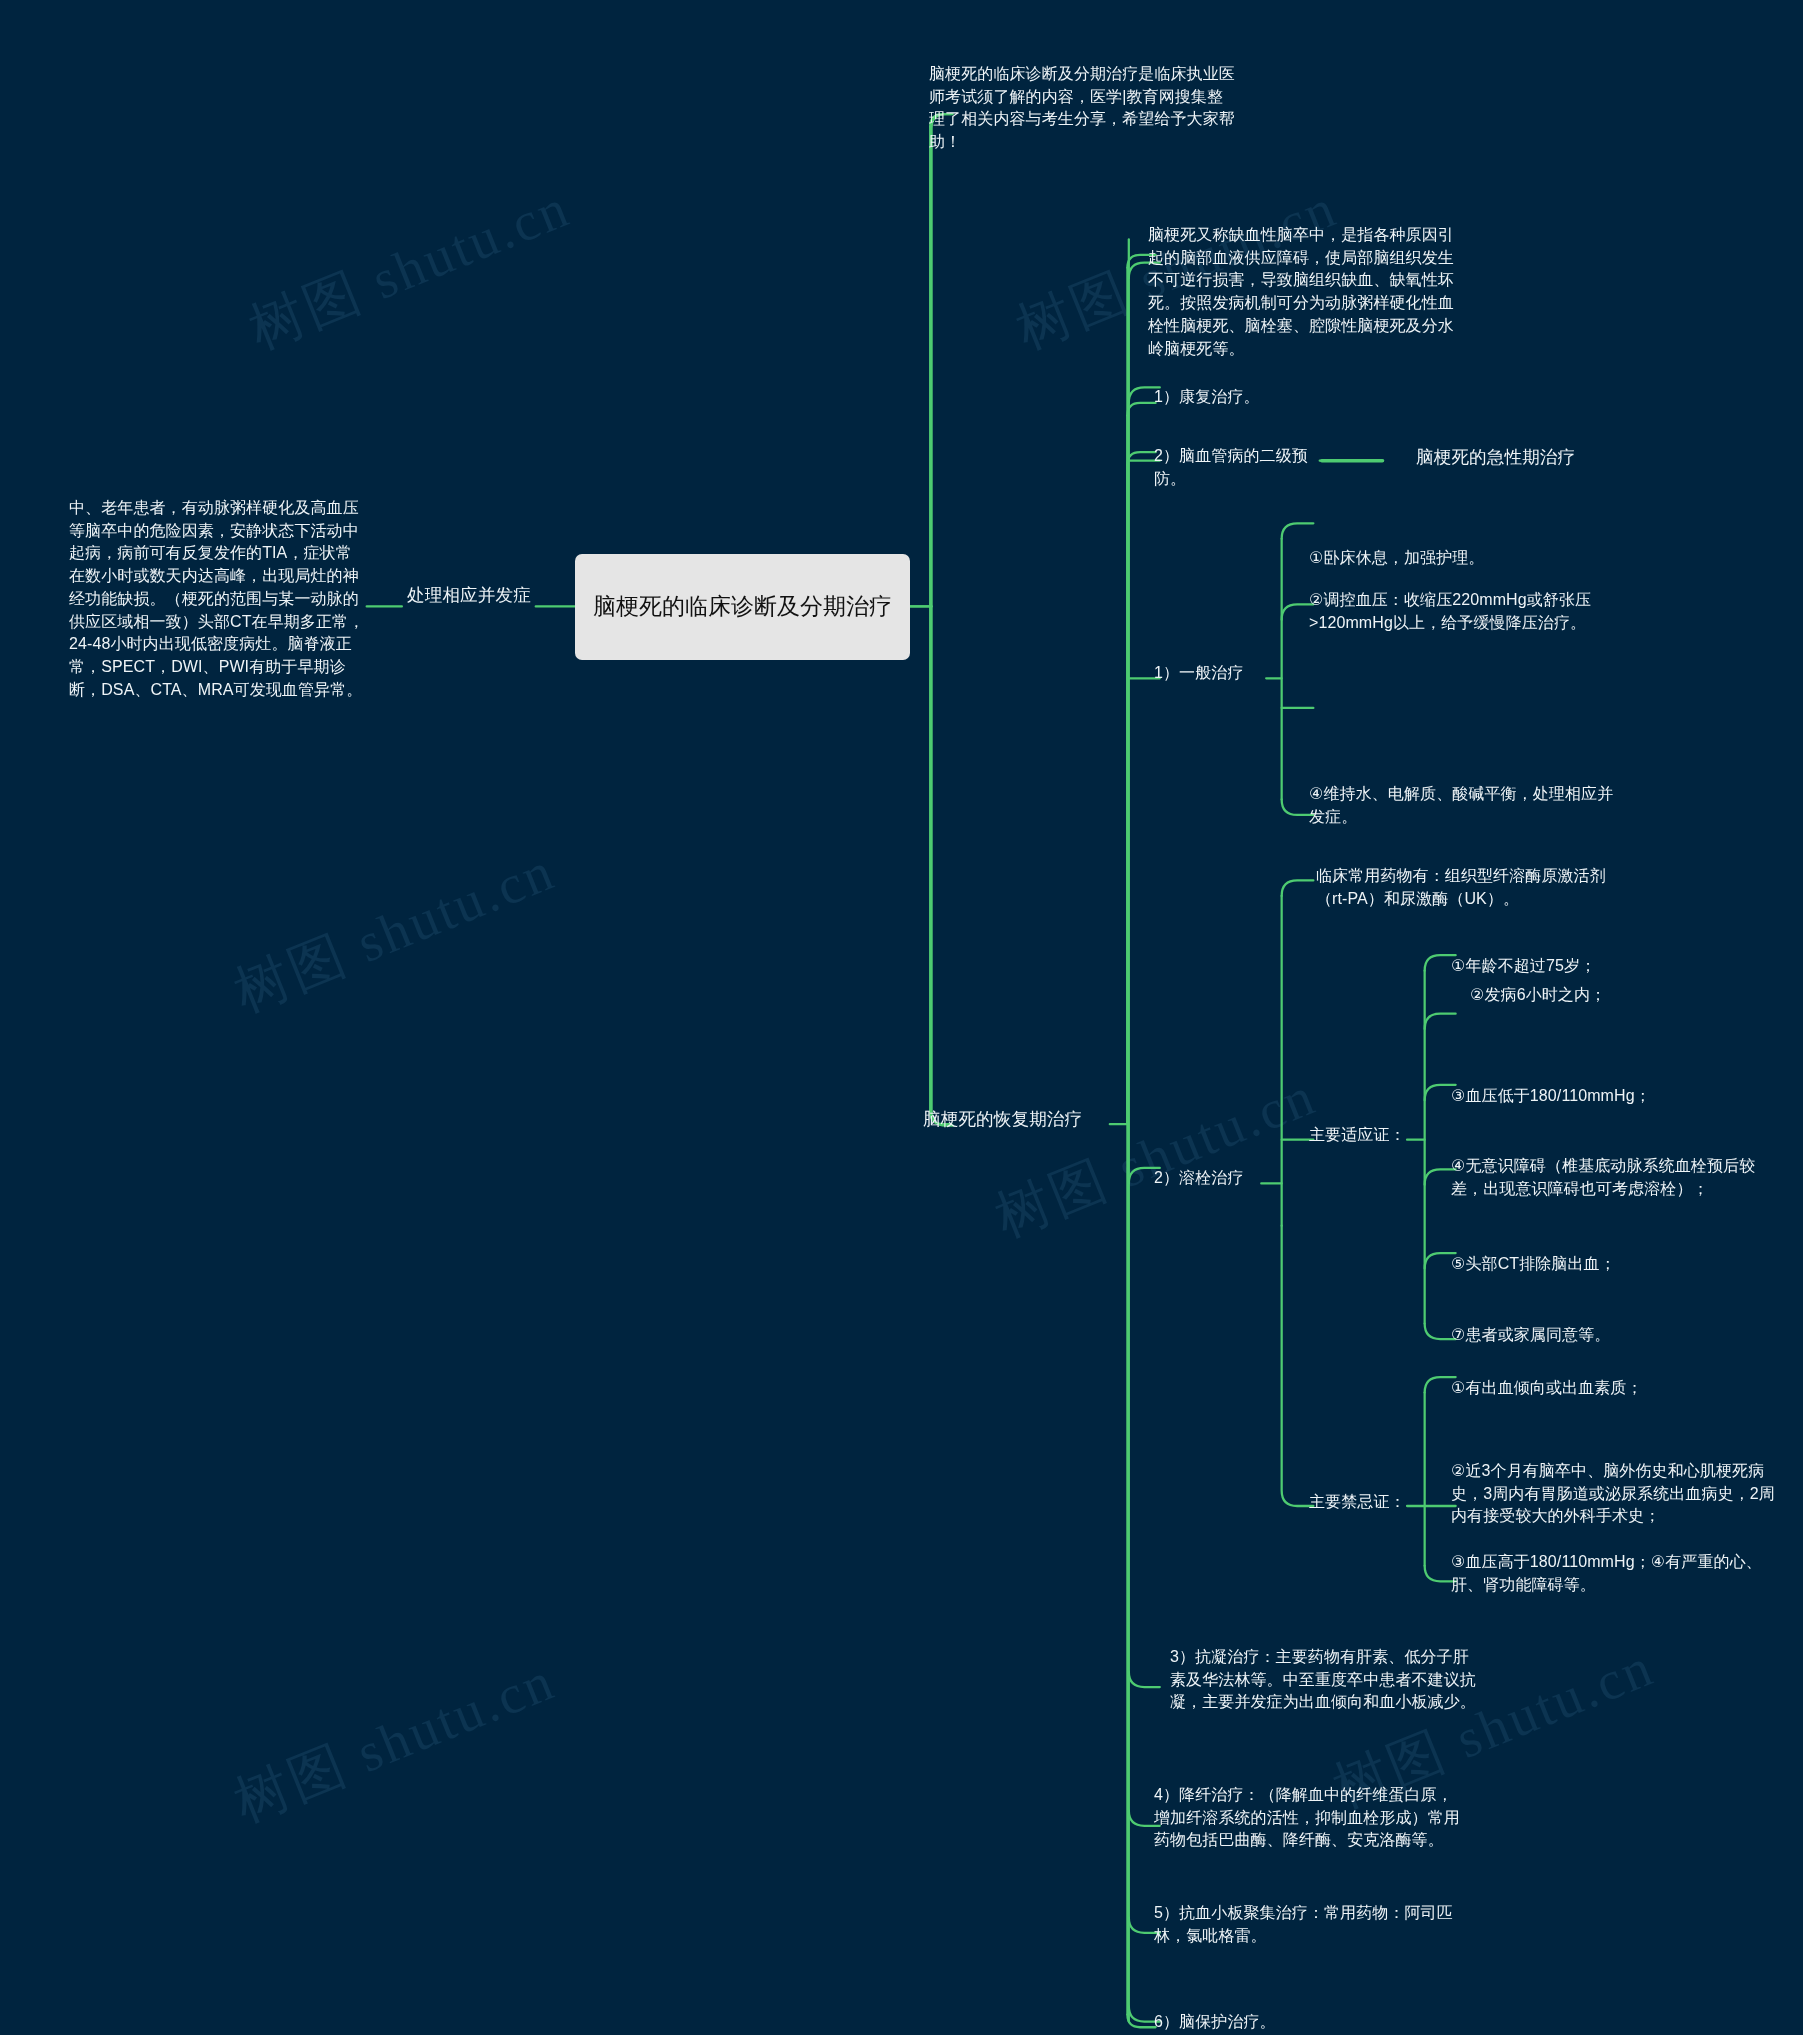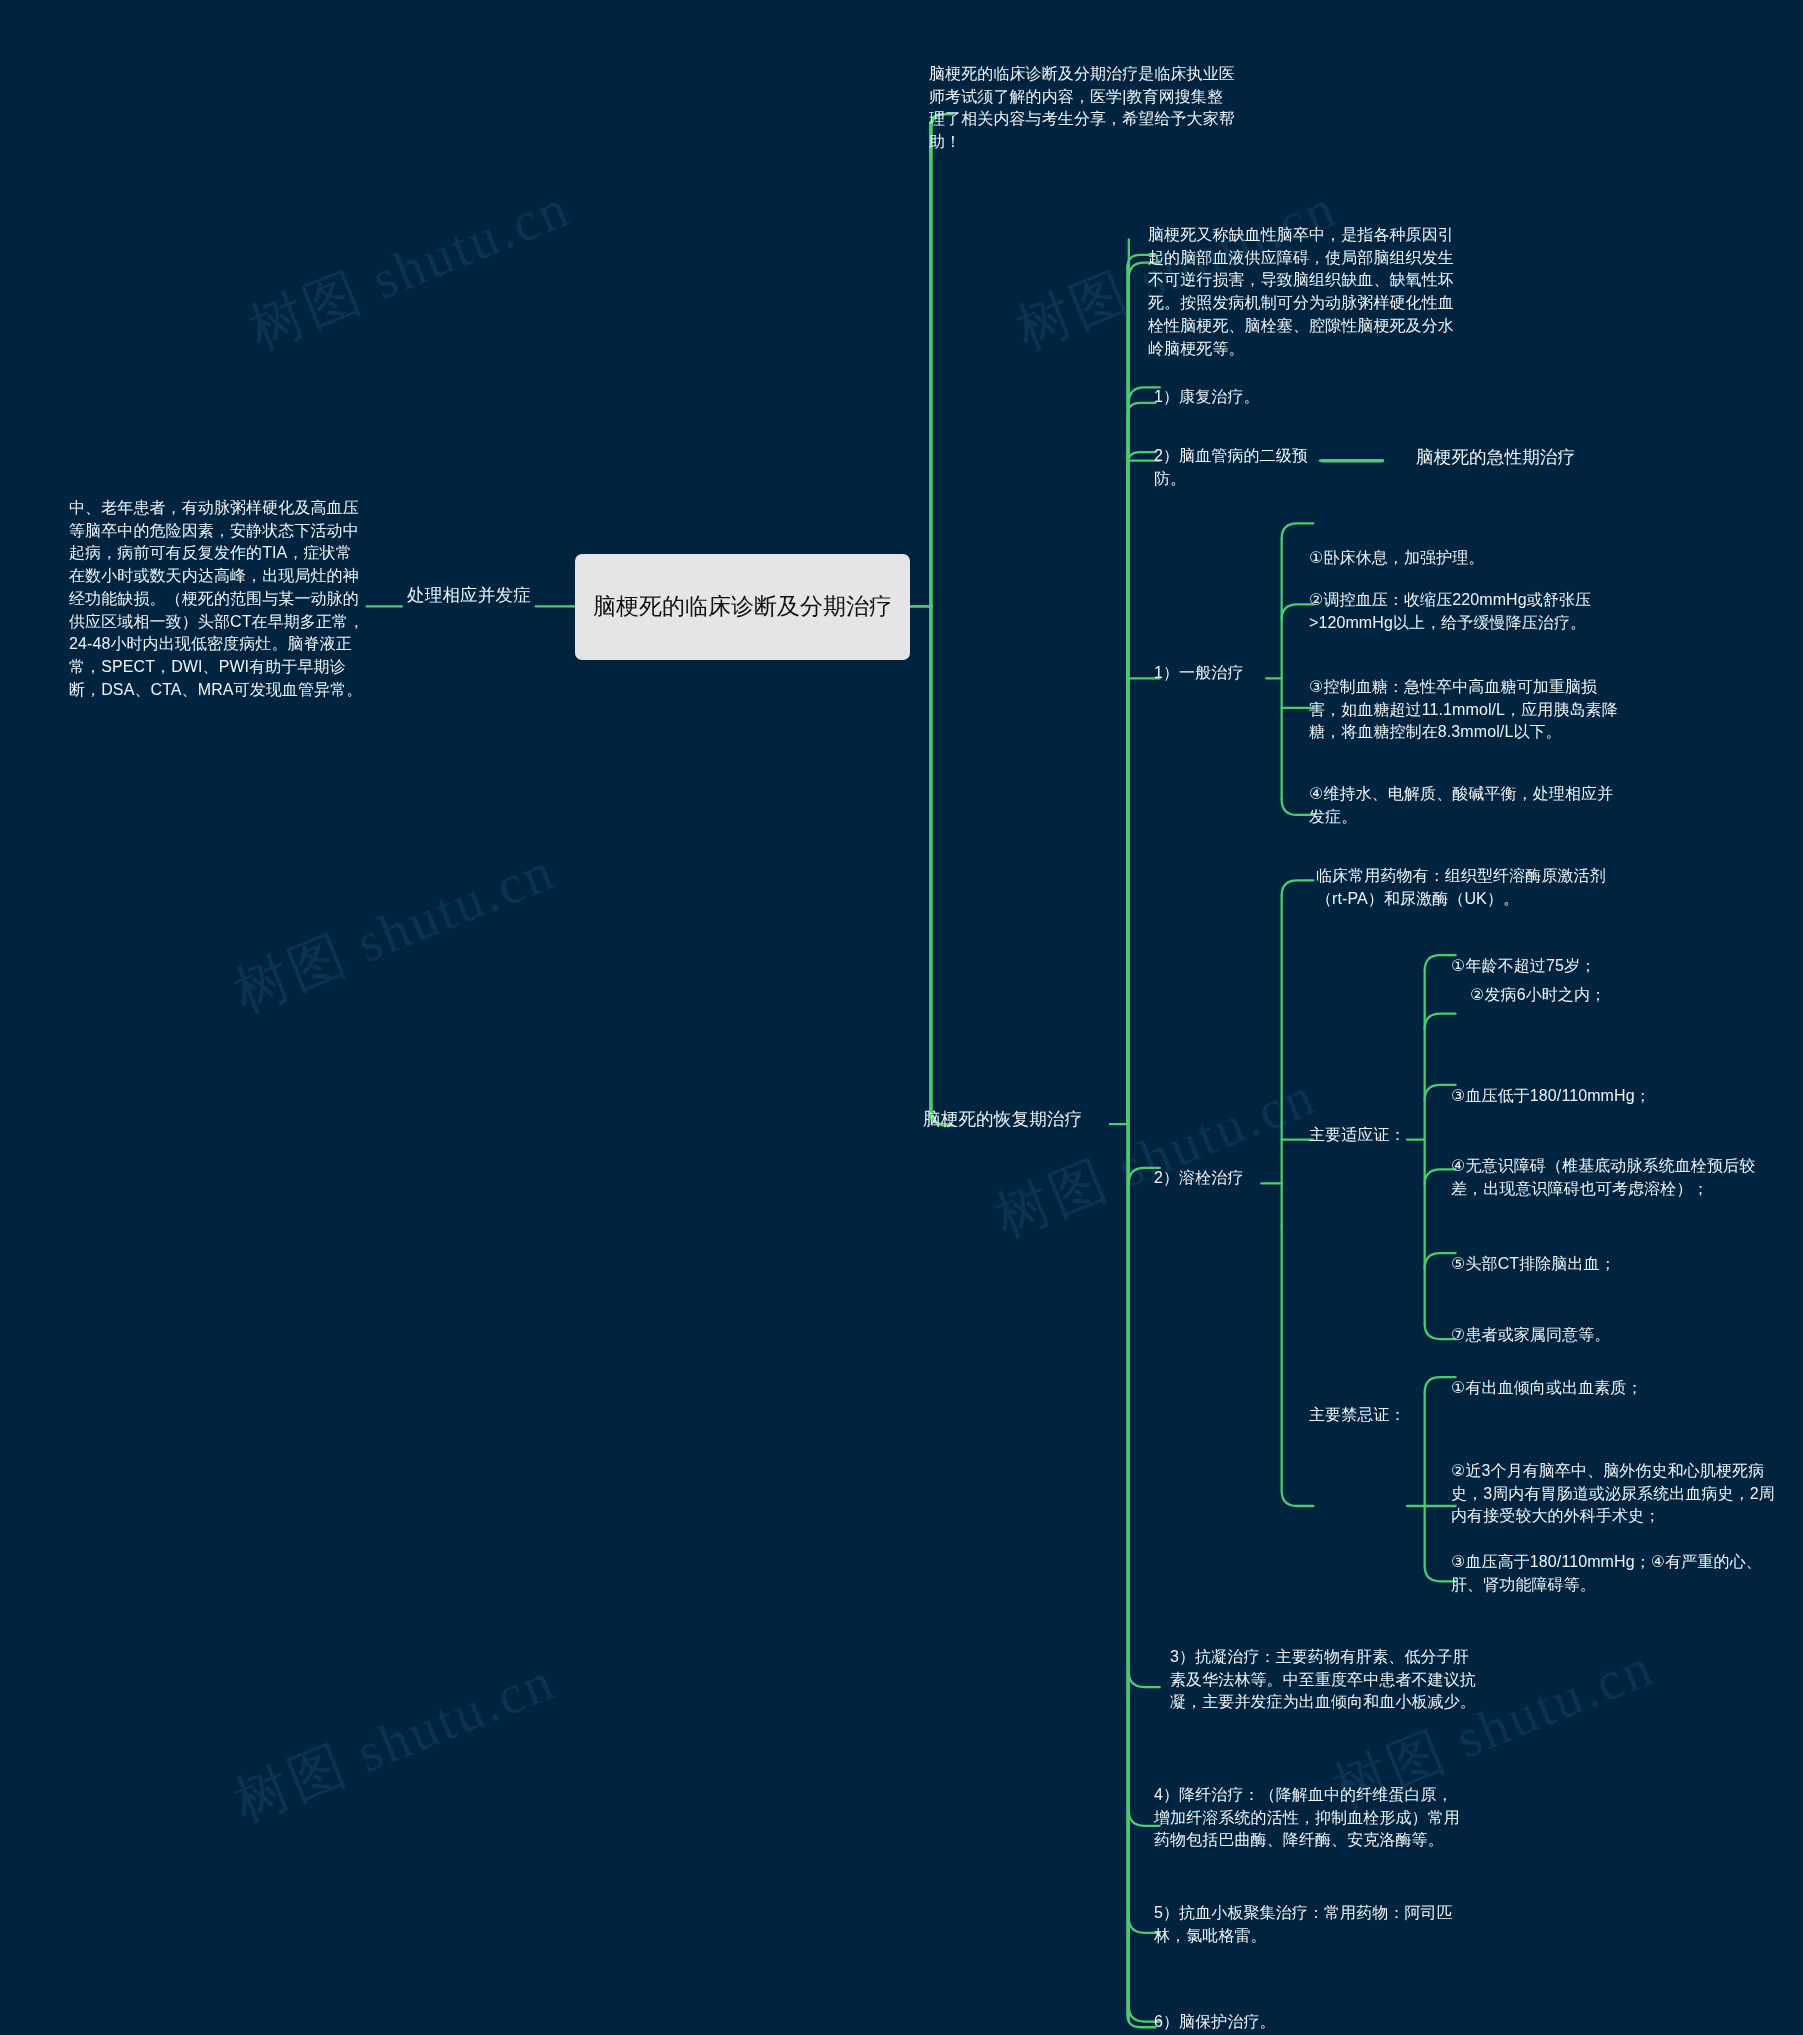--- a/index.html
+++ b/index.html
@@ -170,27 +170,26 @@
   <div class="node" style="left:1154px;top:386px;width:296px;">1）康复治疗。</div>
   <div class="node" style="left:1154px;top:445px;width:169px;">2）脑血管病的二级预防。</div>
 
   <div class="node branch-label" style="left:1416px;top:445px;width:211px;">脑梗死的急性期治疗</div>
 
   <div class="node branch-label" style="left:923px;top:1107px;width:204px;">脑梗死的恢复期治疗</div>
 
   <div class="node" style="left:1154px;top:662px;width:120px;">1）一般治疗</div>
   <div class="node" style="left:1309px;top:523px;width:310px;margin-top:24px;">①卧床休息，加强护理。</div>
   <div class="node" style="left:1309px;top:589px;width:317px;">②调控血压：收缩压220mmHg或舒张压&gt;120mmHg以上，给予缓慢降压治疗。</div>
-  <div class="node" style="left:1309px;top:676px;width:317px;">③控制血糖：急性卒中高血糖可加重脑损害，如血糖超过11.1mmol/L，应用胰岛素降糖，将血糖控制在8.3mmol/L以下。</div>
   <div class="node" style="left:1309px;top:783px;width:317px;">④维持水、电解质、酸碱平衡，处理相应并发症。</div>
 
   <div class="node" style="left:1154px;top:1167px;width:120px;">2）溶栓治疗</div>
   <div class="node" style="left:1309px;top:865px;width:317px;margin-left:7px;">临床常用药物有：组织型纤溶酶原激活剂（rt-PA）和尿激酶（UK）。</div>
   <div class="node" style="left:1309px;top:1124px;width:127px;">主要适应证：</div>
-  <div class="node" style="left:1309px;top:1404px;width:127px;">主要禁忌证：</div>
+  <div class="node" style="left:1309px;top:1491px;width:127px;">主要禁忌证：</div>
 
   <div class="node" style="left:1451px;top:955px;width:324px;">①年龄不超过75岁；</div>
   <div class="node" style="left:1451px;top:984px;width:324px;margin-left:19px;">②发病6小时之内；</div>
   <div class="node" style="left:1451px;top:1085px;width:324px;">③血压低于180/110mmHg；</div>
   <div class="node" style="left:1451px;top:1155px;width:331px;">④无意识障碍（椎基底动脉系统血栓预后较差，出现意识障碍也可考虑溶栓）；</div>
   <div class="node" style="left:1451px;top:1253px;width:324px;">⑤头部CT排除脑出血；</div>
   <div class="node" style="left:1451px;top:1324px;width:324px;">⑦患者或家属同意等。</div>
 
   <div class="node" style="left:1451px;top:1377px;width:324px;">①有出血倾向或出血素质；</div>
   <div class="node" style="left:1451px;top:1460px;width:331px;">②近3个月有脑卒中、脑外伤史和心肌梗死病史，3周内有胃肠道或泌尿系统出血病史，2周内有接受较大的外科手术史；</div>

